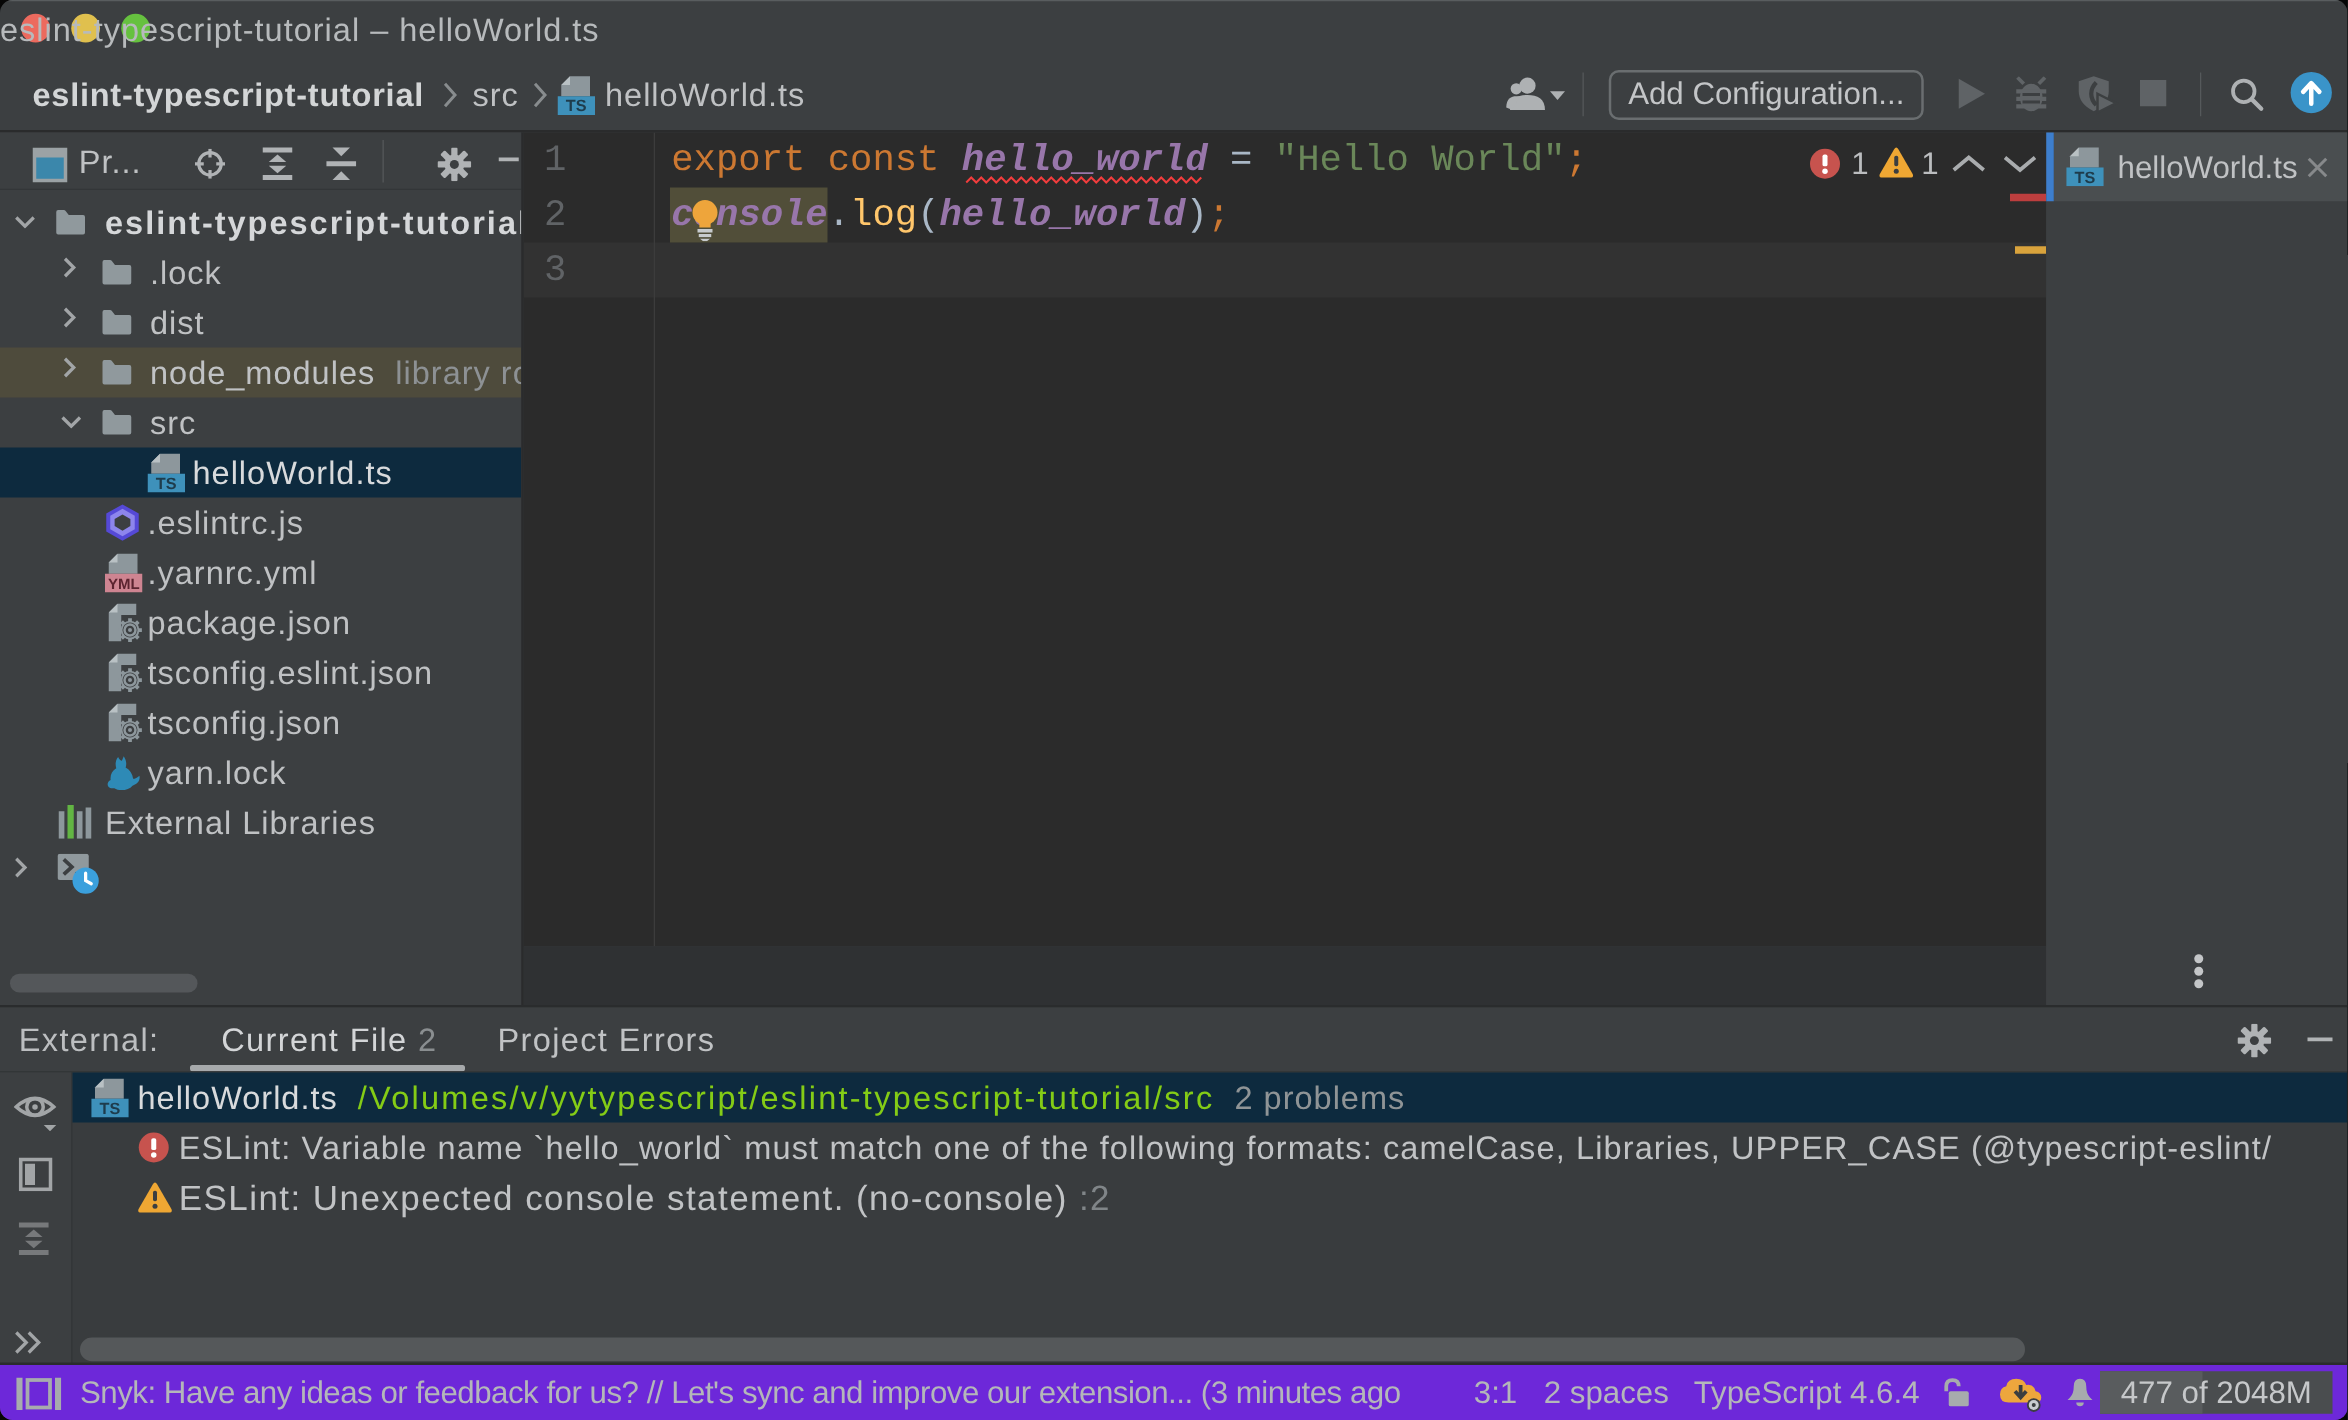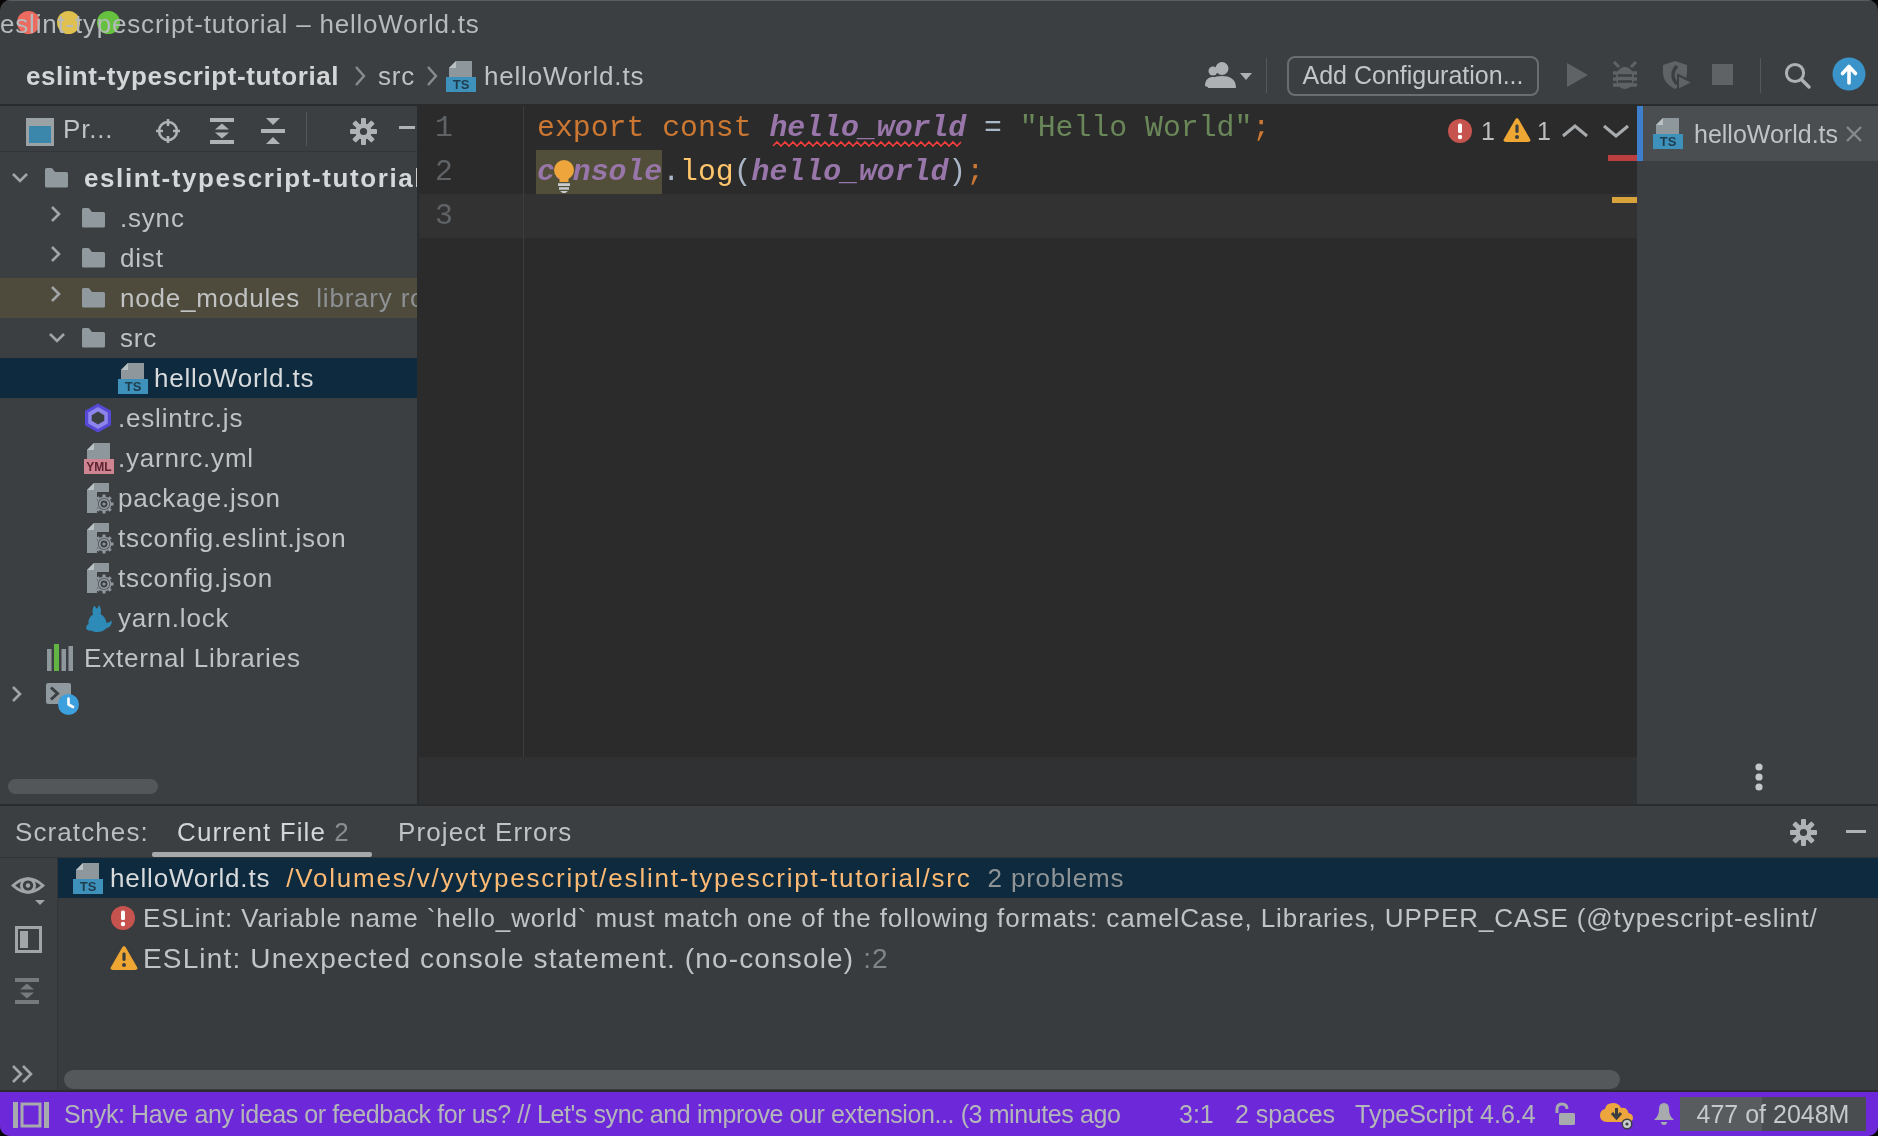--- a/index.html
+++ b/index.html
@@ -117,21 +117,21 @@
         <path d="M1 3 L1 18 Q1 19.5 2.5 19.5 L22.5 19.5 Q24 19.5 24 18 L24 5.5 Q24 4 22.5 4 L11 4 L8.5 0.8 Q8 0 7 0 L2.5 0 Q1 0 1 1.5 Z" fill="#90999d"></path>
       </svg>
     <div class="t" style="left:84px;top:52px;height:40px;line-height:41px;font-weight:bold;color:#d5d7d9;font-size:26px;letter-spacing:1.6px;">eslint-typescript-tutorial</div>
 
     <svg style="position:absolute;left:50px;top:99px;" width="11" height="18" viewBox="0 0 11 18">
         <path d="M2 2 L9 9 L2 16" stroke="#a2a5a7" stroke-width="2.6" fill="none"></path>
       </svg>
     <svg style="position:absolute;left:81px;top:102px;" width="25" height="20" viewBox="0 0 25 20">
         <path d="M1 3 L1 18 Q1 19.5 2.5 19.5 L22.5 19.5 Q24 19.5 24 18 L24 5.5 Q24 4 22.5 4 L11 4 L8.5 0.8 Q8 0 7 0 L2.5 0 Q1 0 1 1.5 Z" fill="#90999d"></path>
       </svg>
-    <div class="t" style="left:120px;top:92px;height:40px;line-height:41px;color:#bfc1c3;font-size:26px;letter-spacing:0.8px;">.sync</div>
+    <div class="t" style="left:120px;top:92px;height:40px;line-height:41px;color:#bfc1c3;font-size:26px;letter-spacing:0.8px;">.lock</div>
 
     <svg style="position:absolute;left:50px;top:139px;" width="11" height="18" viewBox="0 0 11 18">
         <path d="M2 2 L9 9 L2 16" stroke="#a2a5a7" stroke-width="2.6" fill="none"></path>
       </svg>
     <svg style="position:absolute;left:81px;top:142px;" width="25" height="20" viewBox="0 0 25 20">
         <path d="M1 3 L1 18 Q1 19.5 2.5 19.5 L22.5 19.5 Q24 19.5 24 18 L24 5.5 Q24 4 22.5 4 L11 4 L8.5 0.8 Q8 0 7 0 L2.5 0 Q1 0 1 1.5 Z" fill="#90999d"></path>
       </svg>
     <div class="t" style="left:120px;top:132px;height:40px;line-height:41px;color:#bfc1c3;font-size:26px;letter-spacing:0.8px;">dist</div>
 
     <div style="position:absolute;left:0;top:172px;width:417px;height:40px;background:#4e4b3c;"></div>
@@ -317,21 +317,21 @@
         <circle cx="7" cy="6" r="3.6" fill="#c4c6c8"></circle>
         <circle cx="7" cy="16" r="3.6" fill="#c4c6c8"></circle>
         <circle cx="7" cy="26" r="3.6" fill="#c4c6c8"></circle>
       </svg>
   </div>
 
   <div id="problems" style="position:absolute;left:0;top:804px;width:1878px;height:288px;background:#393c3e;">
     <div style="position:absolute;left:0;top:0;width:1878px;height:2px;background:#2a2c2d;"></div>
 
     <div style="position:absolute;left:0;top:2px;width:1878px;height:51px;background:#3c3f41;"></div>
-    <div class="t" style="left:15px;top:2px;height:51px;line-height:52px;color:#bcbec0;font-size:26px;letter-spacing:1.1px;">Scratches:</div>
+    <div class="t" style="left:15px;top:2px;height:51px;line-height:52px;color:#bcbec0;font-size:26px;letter-spacing:1.1px;">External:</div>
     <div class="t" style="left:177px;top:2px;height:51px;line-height:52px;color:#d3d5d7;font-size:26px;letter-spacing:1.1px;">Current File <span style="color:#8a8e90;">2</span></div>
     <div style="position:absolute;left:152px;top:48px;width:220px;height:5px;background:#a6a9ab;border-radius:2px;"></div>
     <div class="t" style="left:398px;top:2px;height:51px;line-height:52px;color:#c0c2c4;font-size:26px;letter-spacing:1.1px;">Project Errors</div>
     <svg style="position:absolute;left:1790px;top:15px;" width="27" height="27" viewBox="0 0 27 27">
         <g fill="#b0b3b5">
           <rect x="11" y="0" width="5" height="27" rx="1"></rect>
           <rect x="0" y="11" width="27" height="5" ry="1"></rect>
           <g transform="rotate(45 13.5 13.5)">
             <rect x="11" y="0" width="5" height="27" rx="1"></rect>
             <rect x="0" y="11" width="27" height="5" ry="1"></rect>
@@ -365,21 +365,21 @@
         <path d="M2 2 L10 10 L2 18 M12 2 L20 10 L12 18" stroke="#a2a5a7" stroke-width="2.6" fill="none"></path>
       </svg>
 
     <div style="position:absolute;left:58px;top:54px;width:1820px;height:40px;background:#0d2a3e;"></div>
     <svg style="position:absolute;left:73px;top:58px;" width="30" height="32" viewBox="0 0 30 32">
         <polygon points="10,1 26,1 26,17 3,17 3,8" fill="#8d979c"></polygon>
         <polygon points="3,8 10,8 10,1" fill="#b9c1c4"></polygon>
         <rect x="0" y="17" width="30" height="15" fill="#3e91bb"></rect>
         <text x="15" y="29" font-size="13" font-weight="bold" fill="#1e3c4c" text-anchor="middle" font-family="Liberation Sans">TS</text>
       </svg>
-    <div class="t" style="left:110px;top:54px;height:40px;line-height:41px;color:#d8dadc;font-size:26px;letter-spacing:0.8px;">helloWorld.ts  <span style="color:#fdba74;letter-spacing:1.8px;">/Volumes/v/yytypescript/eslint-typescript-tutorial/src</span><span style="color:#8f9496;">  2 problems</span></div>
+    <div class="t" style="left:110px;top:54px;height:40px;line-height:41px;color:#d8dadc;font-size:26px;letter-spacing:0.8px;">helloWorld.ts  <span style="color:#84cc16;letter-spacing:1.8px;">/Volumes/v/yytypescript/eslint-typescript-tutorial/src</span><span style="color:#8f9496;">  2 problems</span></div>
 
     <svg style="position:absolute;left:110px;top:101px;" width="26" height="26" viewBox="0 0 26 26">
         <circle cx="13" cy="13" r="12" fill="#c7534e"></circle>
         <rect x="11" y="5.5" width="4" height="9.5" rx="1.5" fill="#fff"></rect>
         <circle cx="13" cy="19" r="2.2" fill="#fff"></circle>
       </svg>
     <div class="t" style="left:143px;top:94px;height:40px;line-height:41px;color:#c1c3c5;font-size:26px;letter-spacing:0.9px;">ESLint: Variable name `hello_world` must match one of the following formats: camelCase, Libraries, UPPER_CASE (@typescript-eslint/</div>
 
     <svg style="position:absolute;left:110px;top:141px;" width="28" height="27" viewBox="0 0 28 27">
         <path d="M12.2 2.5 Q14 -0.5 15.8 2.5 L27 22 Q28.5 25 25 25 L3 25 Q-0.5 25 1 22 Z" fill="#efa733"></path>

